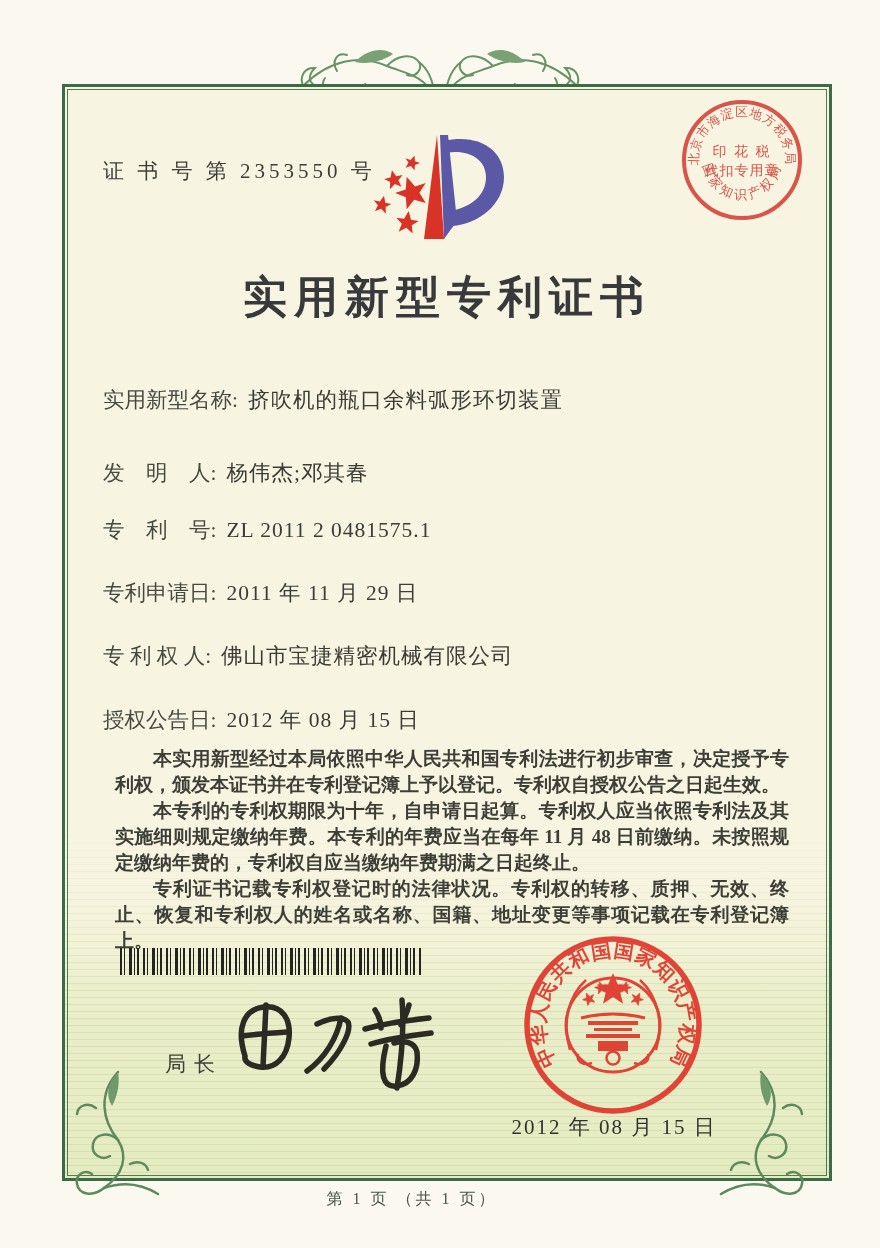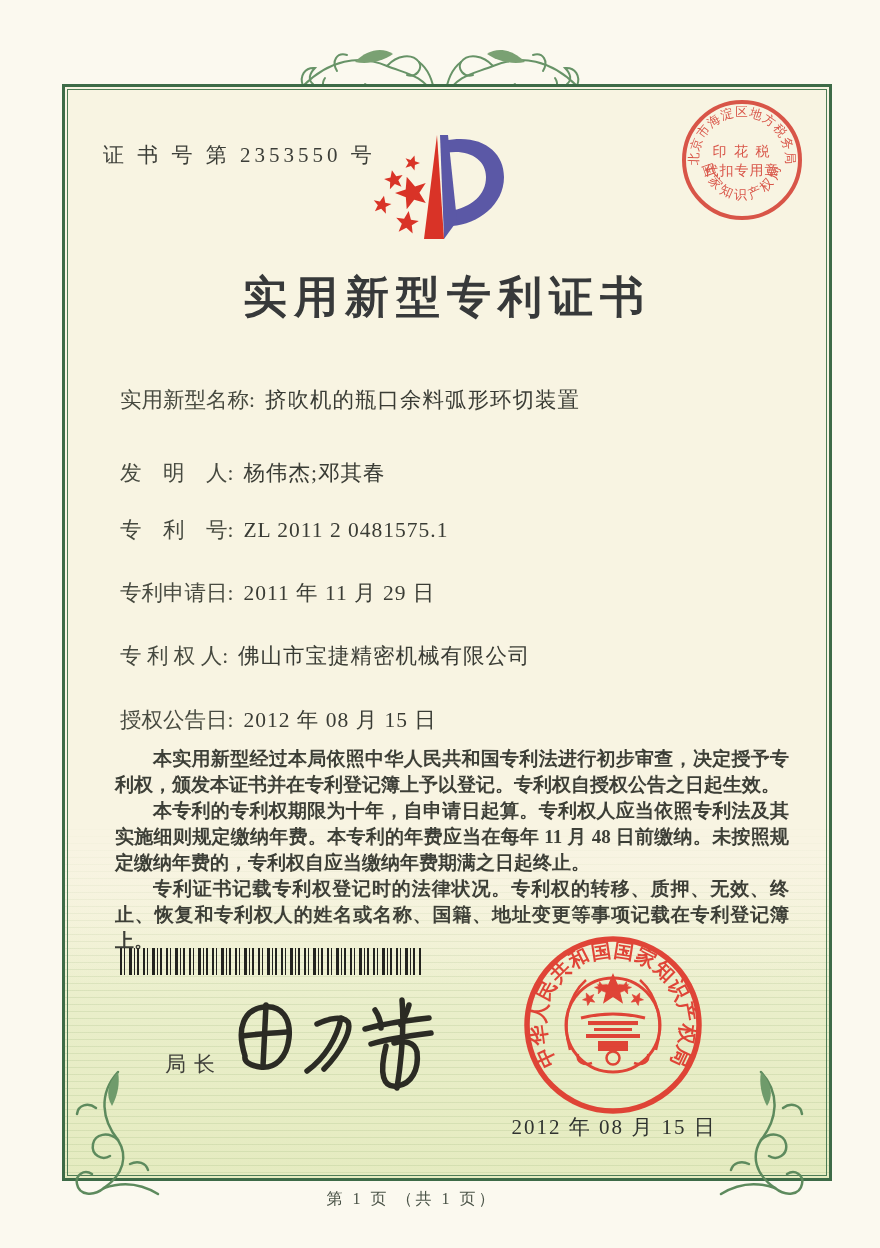--- a/index.html
+++ b/index.html
@@ -15,26 +15,26 @@
     background:
       linear-gradient(180deg,#f8f4e2 0%,#f8f4e2 70%,#f0f1d3 78%,#e9eec9 85%,#e5ebc0 100%);
   }
   .frame-inner{position:absolute;inset:2px;border:1px solid #4d7c55;pointer-events:none;}
   .stripes{
     position:absolute;left:0;right:0;top:742px;bottom:0;
     background:
       linear-gradient(180deg,rgba(248,244,226,.9) 0,rgba(248,244,226,0) 160px),
       repeating-linear-gradient(180deg,rgba(126,160,96,.16) 0 1px,rgba(255,255,255,0) 1px 7px);
   }
-  .cert-no{position:absolute;left:38px;top:54px;font-size:21px;letter-spacing:4px;color:#3c3e38;}
+  .cert-no{position:absolute;left:38px;top:70px;font-size:21px;letter-spacing:4px;color:#3c3e38;}
   .logo{position:absolute;left:295px;top:44px;}
   .tax-stamp{position:absolute;left:607px;top:3px;opacity:.92;}
   .title{position:absolute;left:0;top:181px;width:100%;text-align:center;
     font-size:44px;font-weight:700;letter-spacing:7px;color:#37393a;}
-  .field-row{position:absolute;left:38px;width:700px;font-size:21.5px;white-space:nowrap;margin-left:17px;}
+  .field-row{position:absolute;left:38px;width:700px;font-size:21.5px;white-space:nowrap;}
   .field-label{color:#474a40;margin-right:10px;}
   .field-value{color:#3a3c35;letter-spacing:1px;}
   .r0{top:298px}.r1{top:371px}.r2{top:428px}.r3{top:491px}.r4{top:554px}.r5{top:618px}
   .body-text{position:absolute;left:50px;top:659px;width:674px;font-size:19px;line-height:26px;
     text-align:justify;color:#3d3f37;}
   .body-text p{margin:0;text-indent:2em;font-weight:bold;}
   .barcode{position:absolute;left:55px;top:861px;width:302px;height:27px;
     background:
       repeating-linear-gradient(90deg,#23231f 0 2px,rgba(0,0,0,0) 2px 4px,#23231f 4px 5px,
       rgba(0,0,0,0) 5px 9px,#23231f 9px 12px,rgba(0,0,0,0) 12px 14px,#23231f 14px 15px,

